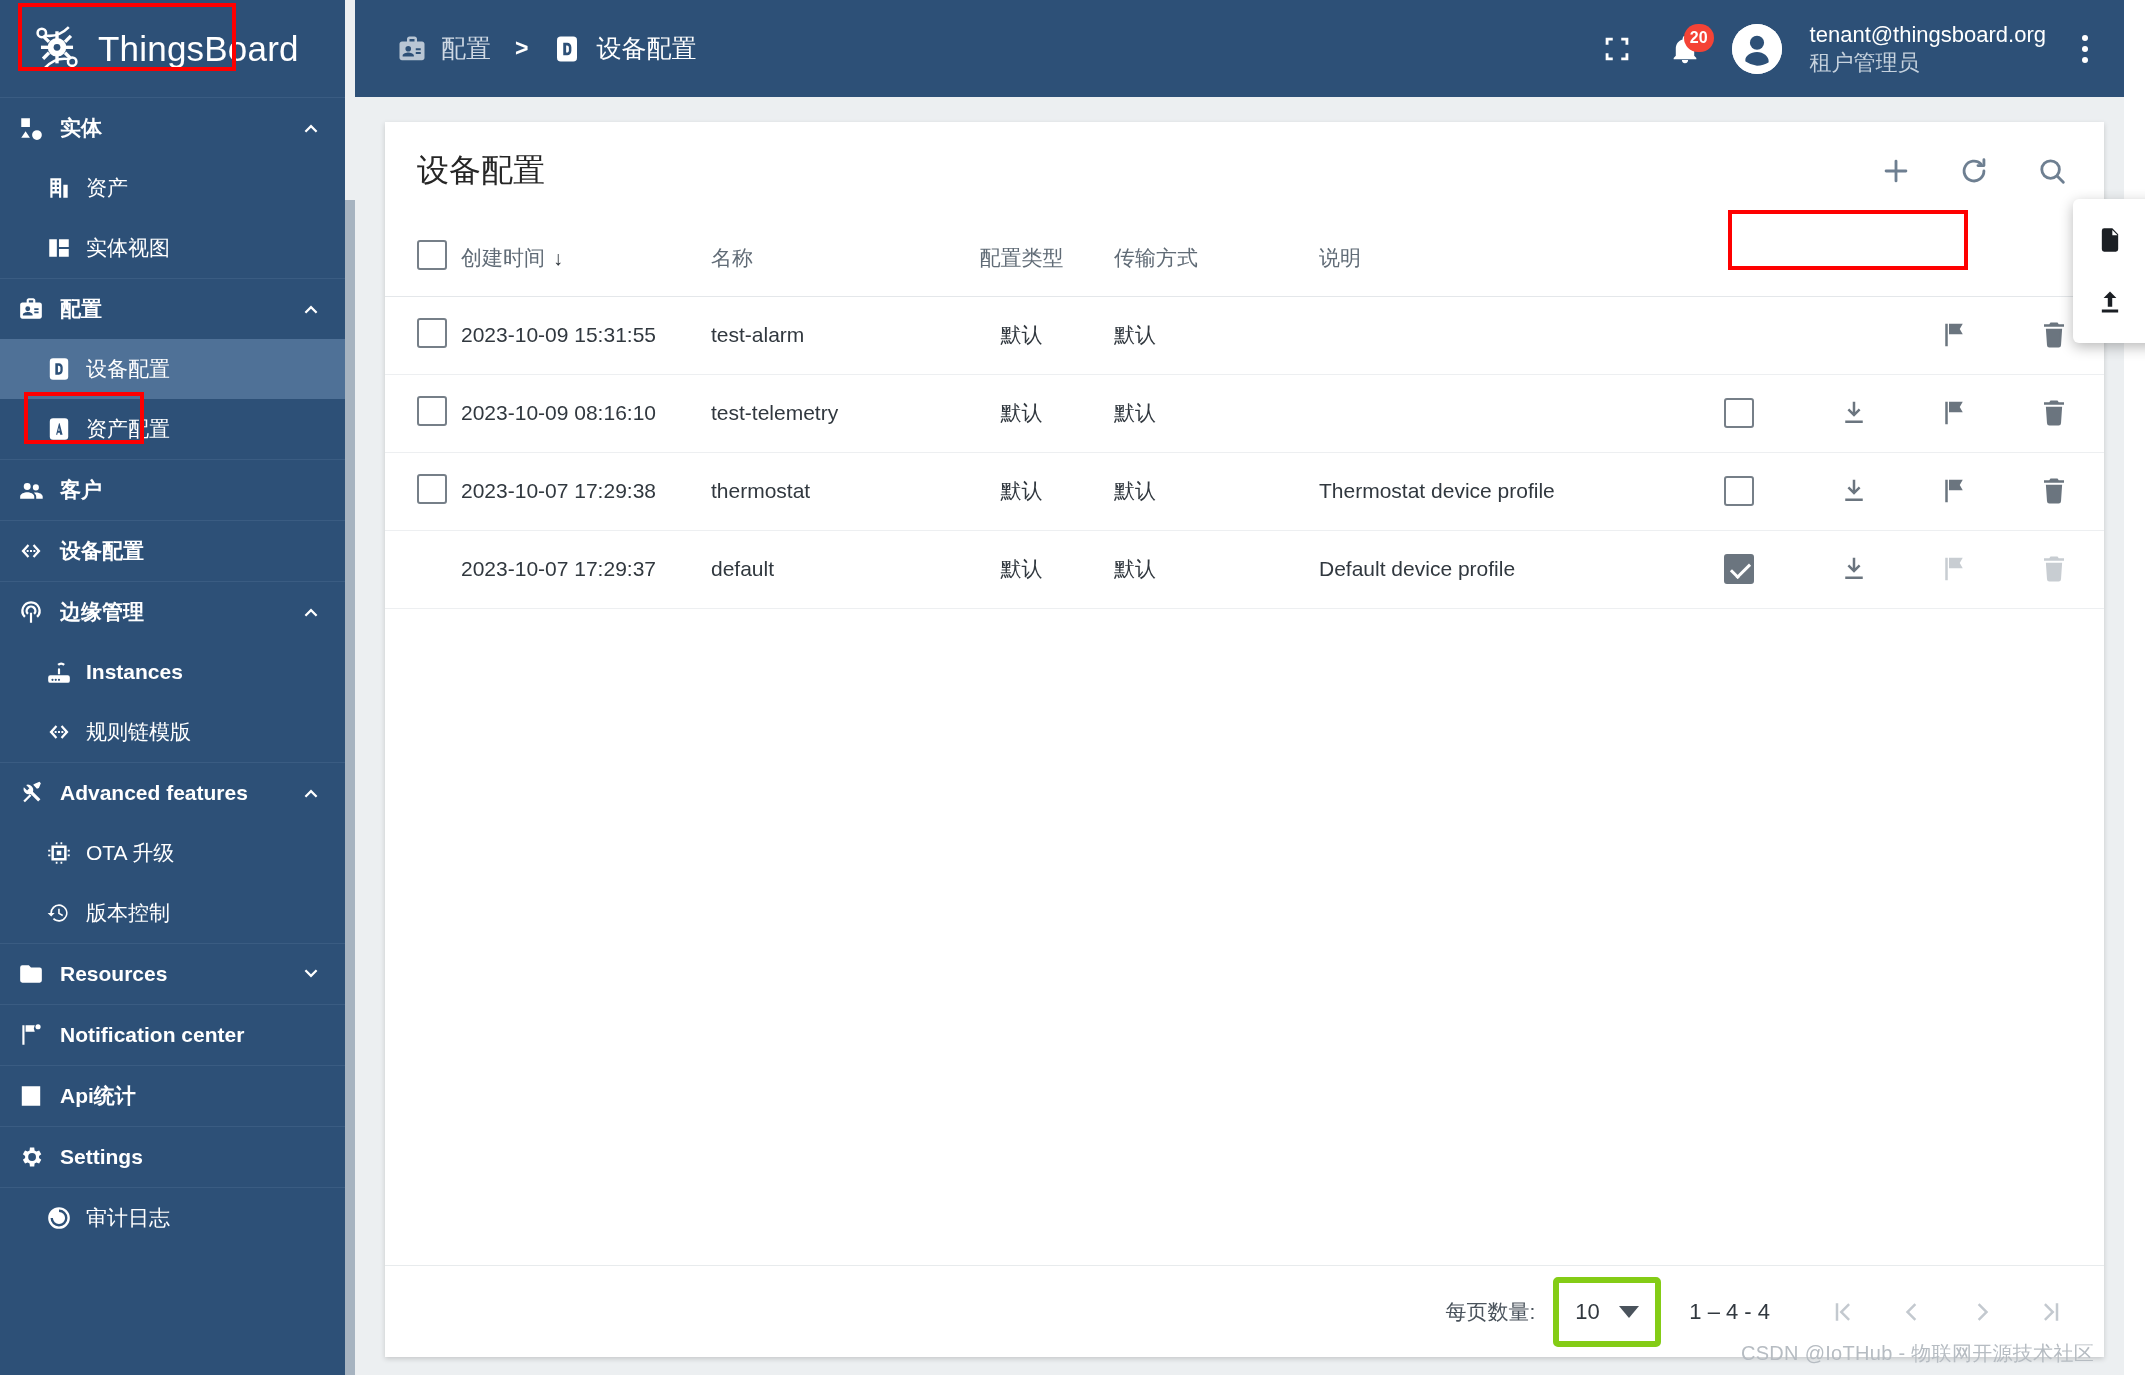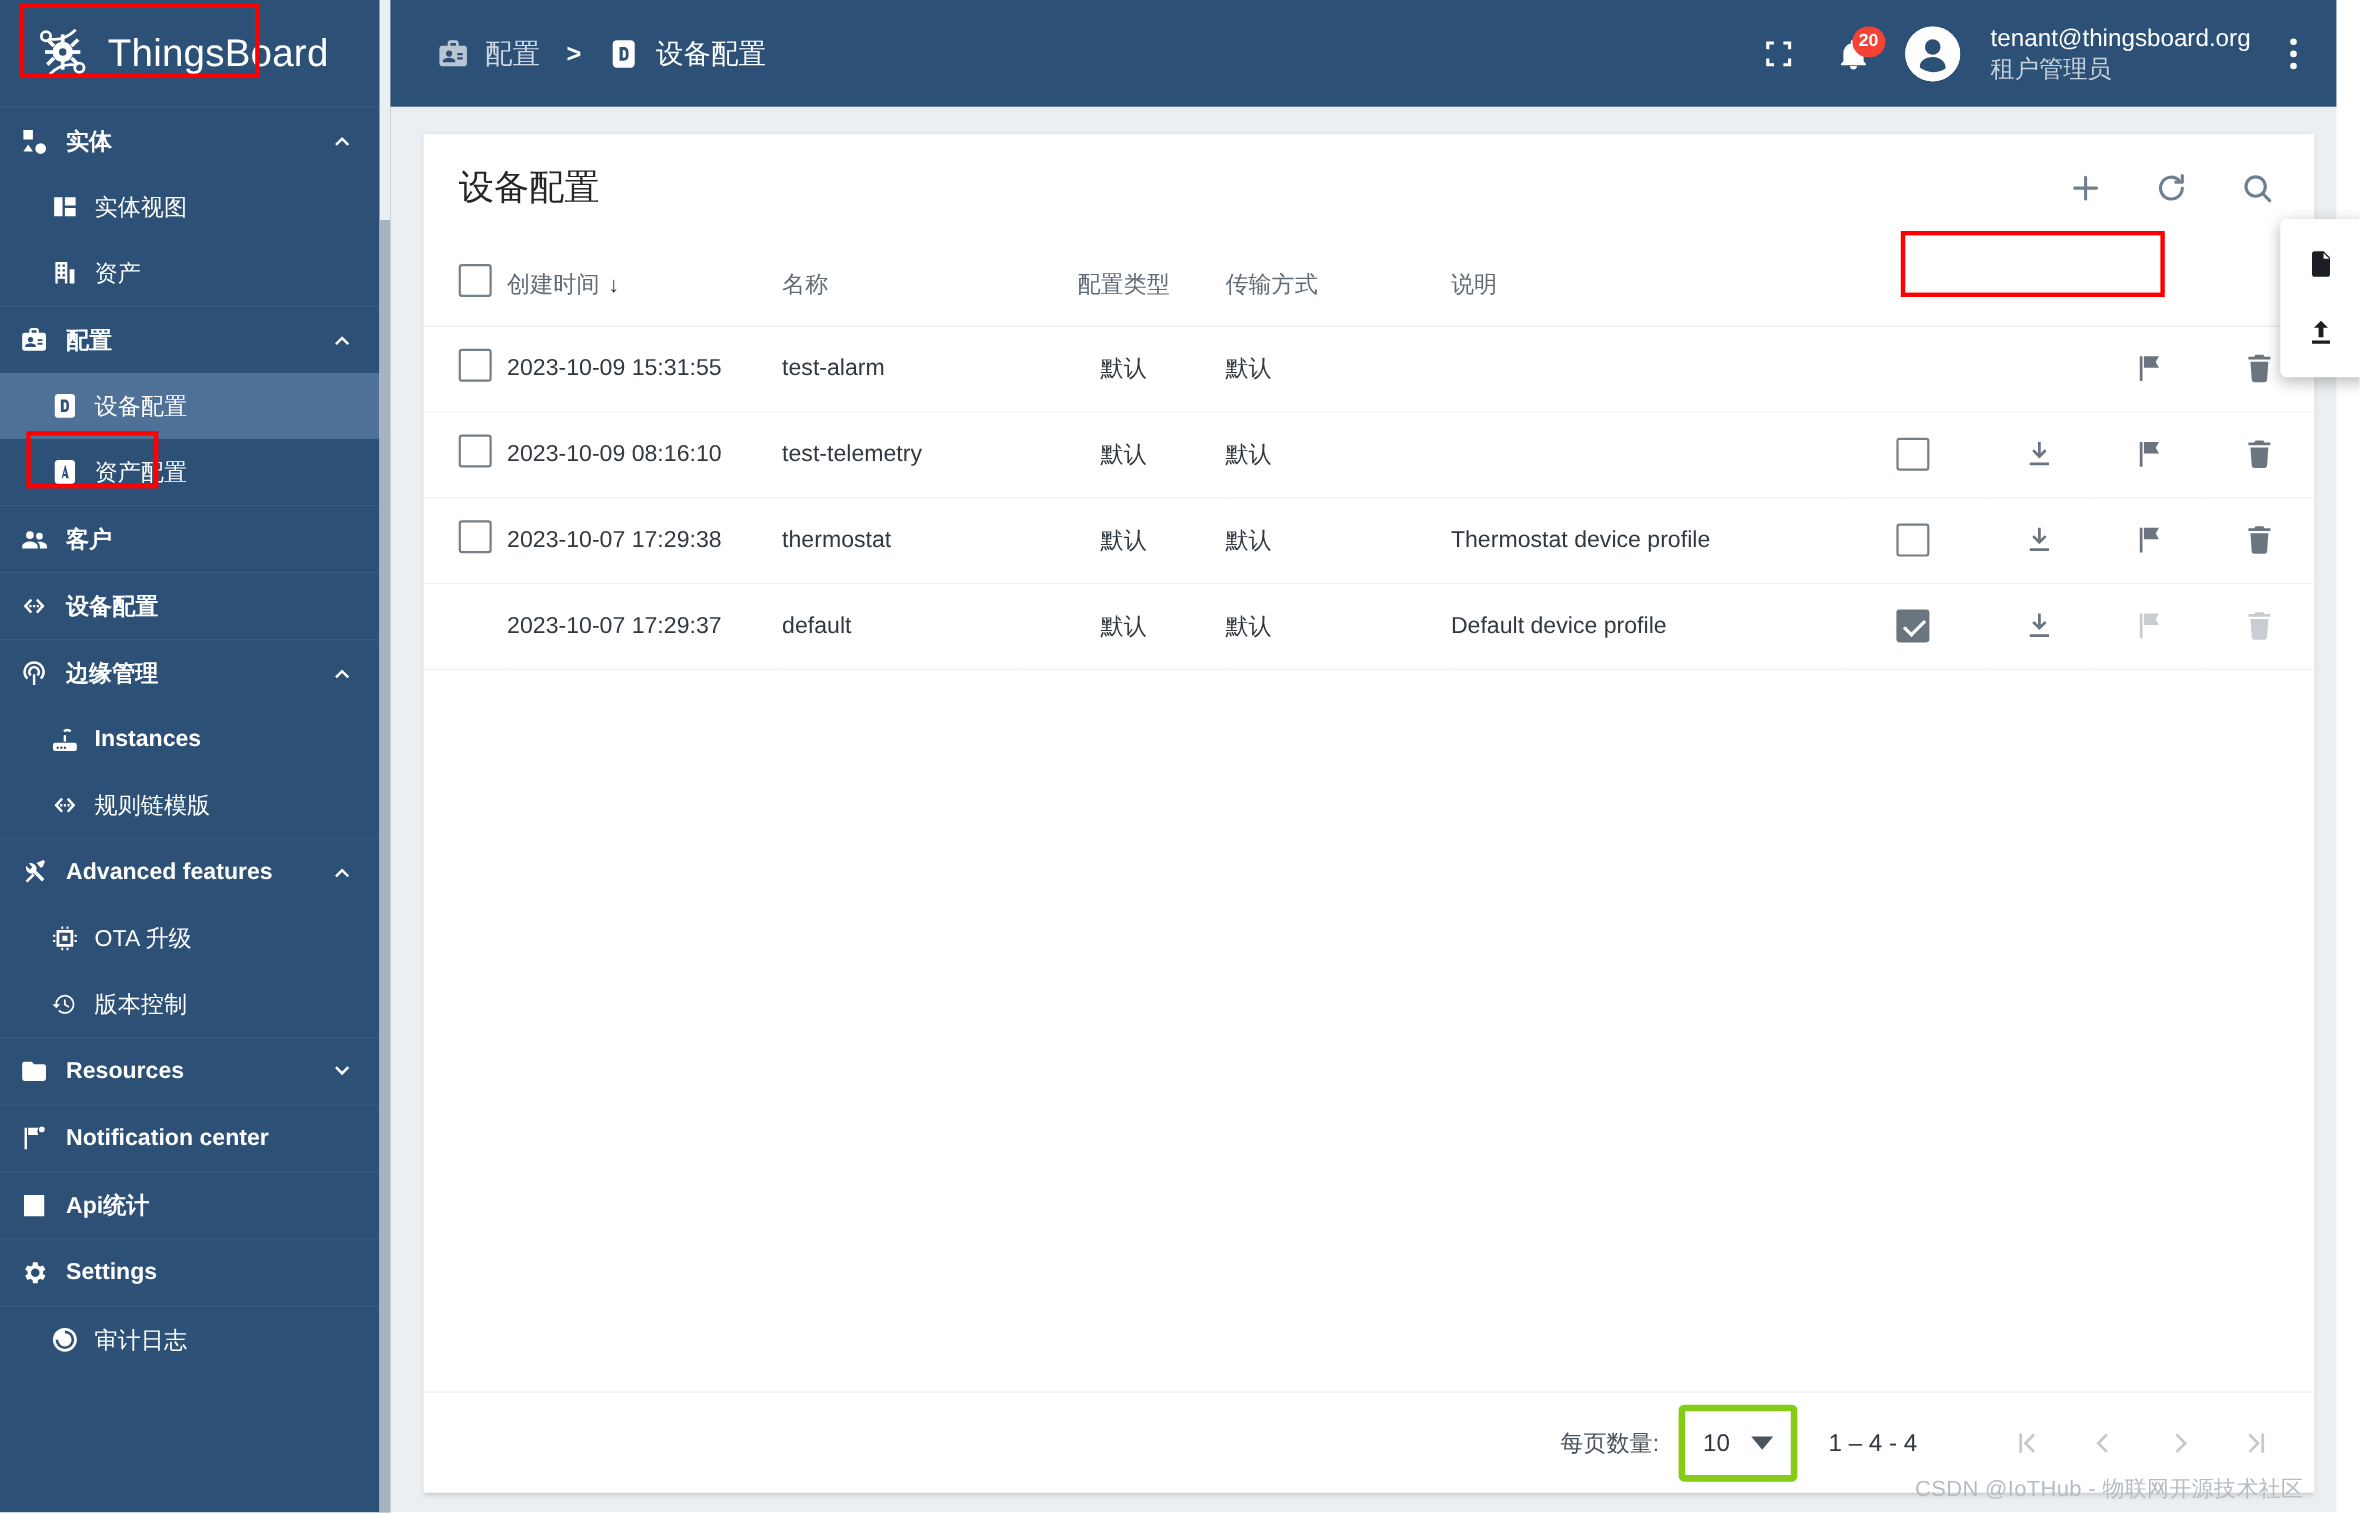--- a/index.html
+++ b/index.html
@@ -161,21 +161,21 @@
   }
   .pg-label { font-size: 21px; color: #4a535c; margin-right: 18px; }
   .pg-select {
     width: 108px; height: 70px; border: 6px solid #84cc16; border-radius: 5px;
     display: flex; align-items: center; justify-content: space-between;
     padding: 0 16px; font-size: 22px; color: #31383f; cursor: pointer;
     margin-right: 28px;
   }
   .pg-caret { width: 0; height: 0; border-left: 10px solid transparent;
     border-right: 10px solid transparent; border-top: 12px solid #4a535c; }
-  .pg-range { font-size: 22px; color: #31383f; margin-right: 75px; }
+  .pg-range { font-size: 22px; color: #31383f; margin-right: 48px; }
   .pg-nav { display: flex; align-items: center; gap: 22px; }
   .pg-btn { width: 48px; height: 48px; display:flex; align-items:center; justify-content:center; cursor: default; }
   .pg-btn svg { width: 30px; height: 30px; fill: #c3c9cf; }
 
   .watermark {
     position: absolute; right: 30px; bottom: 8px; font-size: 20px;
     color: #b6bcc2; letter-spacing: .3px; z-index: 50;
   }
 
   
@@ -224,32 +224,32 @@
             </svg>
           </span>
           <span class="nav-label">实体</span>
           <span class="nav-chevron"><svg viewBox="0 0 24 24" class="">
               <path d="M12 8.6 5.6 15l1.6 1.6L12 11.8l4.8 4.8L18.4 15z"></path>
             </svg></span>
         </div>
         <div class="nav-item">
           <span class="nav-ico">
             <svg viewBox="0 0 24 24" class="">
+              <path d="M4 3h10v18H4V3zm2 2v2h2V5H6zm4 0v2h2V5h-2zM6 9v2h2V9H6zm4 0v2h2V9h-2zM6 13v2h2v-2H6zm4 0v2h2v-2h-2zM6 17v4h6v-4H6zm10-8h4v12h-4V9z"></path>
+            </svg>
+          </span>
+          <span class="nav-label">资产</span>
+        </div>
+        <div class="nav-item">
+          <span class="nav-ico">
+            <svg viewBox="0 0 24 24" class="">
               <path d="M3 4h7v16H3V4zm9 0h9v7h-9V4zm0 9h9v7h-9v-7z"></path>
             </svg>
           </span>
           <span class="nav-label">实体视图</span>
-        </div>
-        <div class="nav-item">
-          <span class="nav-ico">
-            <svg viewBox="0 0 24 24" class="">
-              <path d="M4 3h10v18H4V3zm2 2v2h2V5H6zm4 0v2h2V5h-2zM6 9v2h2V9H6zm4 0v2h2V9h-2zM6 13v2h2v-2H6zm4 0v2h2v-2h-2zM6 17v4h6v-4H6zm10-8h4v12h-4V9z"></path>
-            </svg>
-          </span>
-          <span class="nav-label">资产</span>
         </div>
         <div class="nav-sep"></div>
         <div class="nav-group-header">
           <span class="nav-ico">
             <svg viewBox="0 0 24 24" class="">
               <path d="M20 6h-4V4c0-1.1-.9-2-2-2h-4C8.9 2 8 2.9 8 4v2H4c-1.1 0-2 .9-2 2v11c0 1.1.9 2 2 2h16c1.1 0 2-.9 2-2V8c0-1.1-.9-2-2-2zm-10-2h4v2h-4V4zM9 9.5A2.25 2.25 0 1 1 9 14a2.25 2.25 0 0 1 0-4.5zM13.5 18h-9v-.9c0-1.5 3-2.3 4.5-2.3s4.5.8 4.5 2.3v.9zM19 16h-4v-1.6h4V16zm0-3h-4v-1.6h4V13z"></path>
             </svg>
           </span>
           <span class="nav-label">配置</span>
           <span class="nav-chevron"><svg viewBox="0 0 24 24" class="">

